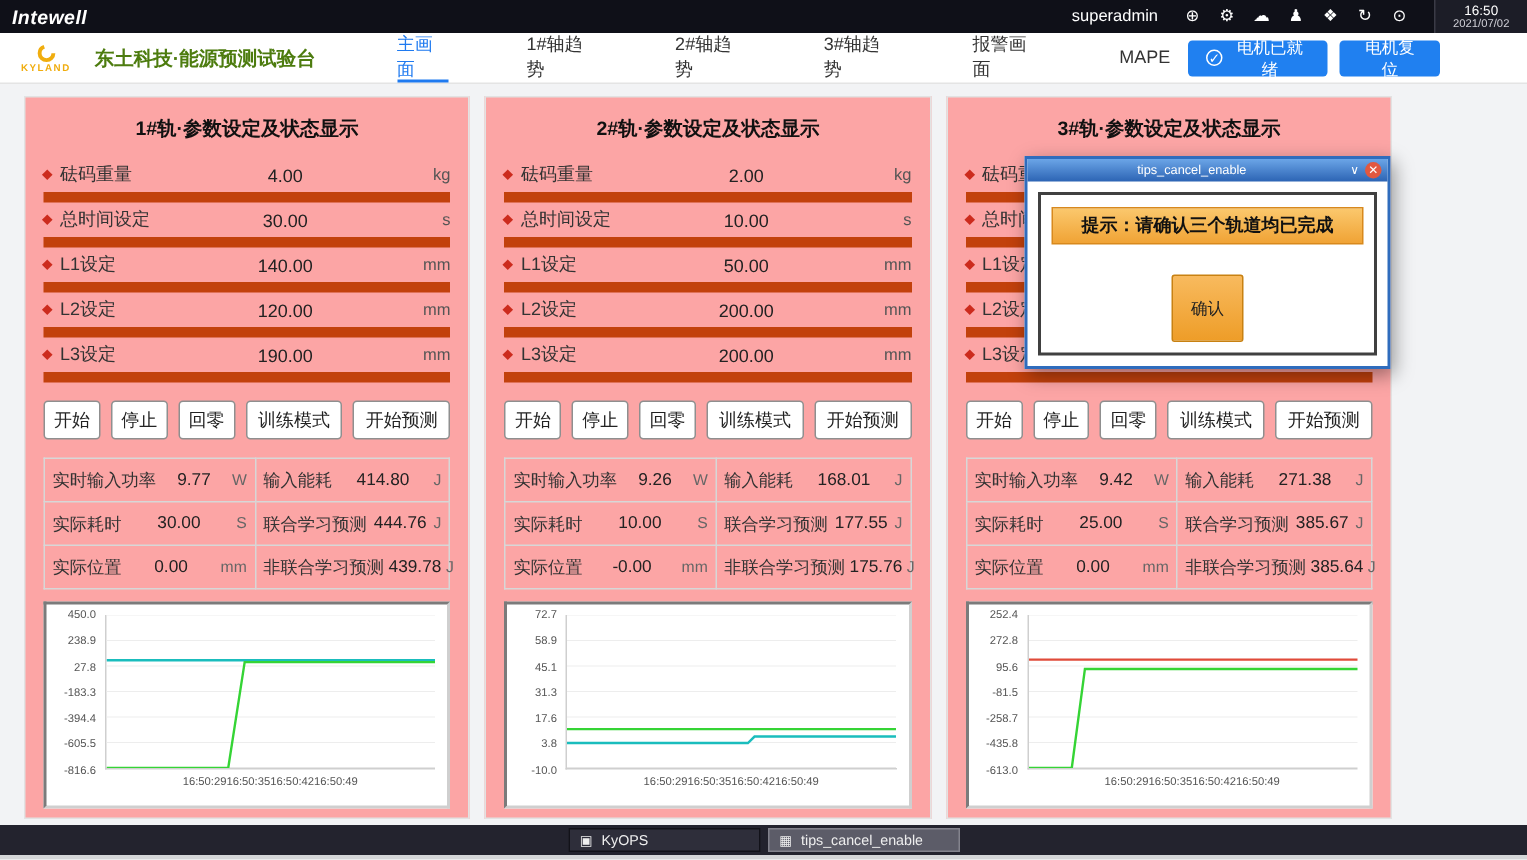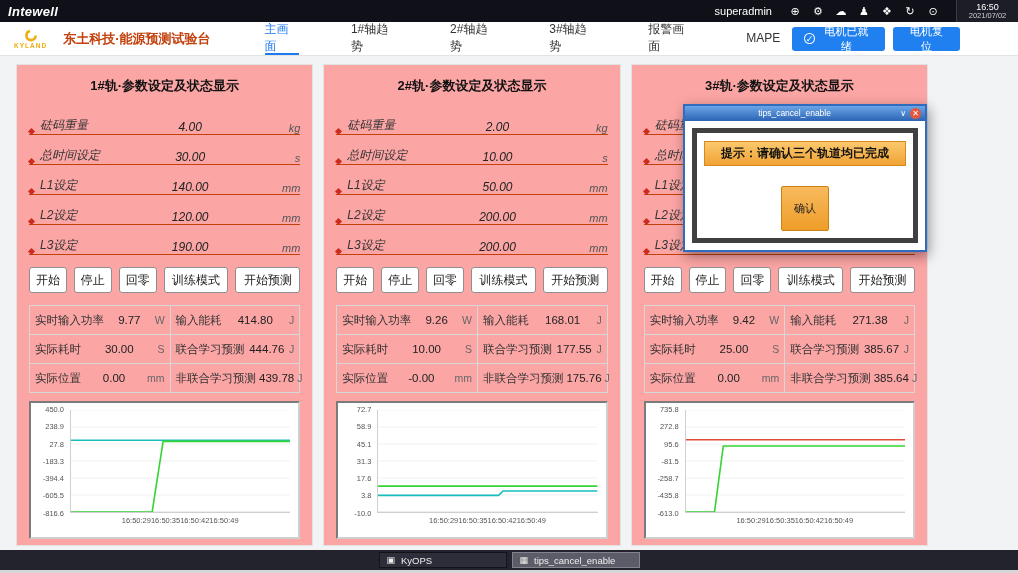--- a/index.html
+++ b/index.html
@@ -15,33 +15,33 @@
   .tbicon { width:14px; height:14px; display:flex; align-items:center; justify-content:center; cursor:pointer; }
   .tbicon .glyph { font-size:11px; line-height:1; color:#fff; }
   .timebox { height:22px; min-width:62px; background:#1c1d27; border-left:1px solid #3a3b46; display:flex; flex-direction:column; align-items:center; justify-content:center; padding:0 7px; }
   .time { font-size:9px; line-height:1.15; }
   .date { font-size:7.5px; color:#cfcfd6; line-height:1.15; }
 
   
   .navbar { height:34px; background:#fff; border-bottom:1px solid #e4e4e4; display:flex; align-items:center; padding:0 10px 0 10px; gap:12px; position:relative; z-index:5; }
   .brand { display:flex; flex-direction:column; align-items:center; width:42px; }
   .brand-name { font-size:6.5px; font-weight:bold; color:#f0ad0e; letter-spacing:1px; }
-  .app-title { font-size:13px; font-weight:bold; color:#c2410c; white-space:nowrap; }
+  .app-title { font-size:13px; font-weight:bold; color:#4d7c0f; white-space:nowrap; }
   .tabs { display:flex; gap:28px; margin-left:18px; height:100%; align-items:stretch; }
   .tab { font-size:12px; color:#333; display:flex; align-items:center; border-bottom:2px solid transparent; cursor:pointer; text-decoration:none;margin-left:24px; }
   .tab.active { color:#1f7af0; border-bottom-color:#1f7af0; }
   .nav-actions { margin-left:auto; display:flex; gap:8px; padding-right:48px; }
   .action-btn { background:#2080f0; color:#fff; border:none; border-radius:3px; font-size:11px; height:24px; padding:0 12px; display:flex; align-items:center; gap:5px; cursor:pointer; }
   .action-btn .check { font-size:9px; border:1px solid #fff; border-radius:50%; width:11px; height:11px; display:flex; align-items:center; justify-content:center; }
 
   
   .main { height:494px; display:flex; gap:10px; padding:8px 90px 4px 16px; }
   .panel { flex:1; background:#fca5a5; border:1px solid #e2e2e2; padding:8px 12px 6px; display:flex; flex-direction:column; }
   .panel-title { font-size:13px; font-weight:bold; text-align:center; margin:4px 0 10px; color:#111; }
-  .param-row { display:flex; align-items:flex-end; height:30px; border-bottom:1px solid #c2410c; font-size:12px;font-style:italic; }
+  .param-row { display:flex; align-items:center; height:30px; border-bottom:7px solid #c2410c; font-size:12px; }
   .req-mark { width:5px; height:5px; background:#cc2b1d; transform:rotate(45deg); margin-right:6px; flex:none; }
   .param-label { color:#333; min-width:66px; white-space:nowrap; }
   .param-value { flex:1; text-align:center; color:#222; }
   .param-unit { width:26px; text-align:right; color:#555; font-size:11px; }
   .btn-row { display:flex; gap:7px; margin:12px 0 10px; }
   .ctrl-btn { flex:1; background:#fff; border:1px solid #8f8f8f; border-radius:3px; font-size:12px; color:#222; height:26px; cursor:pointer; white-space:nowrap; }
   .ctrl-btn:nth-child(4), .ctrl-btn:nth-child(5) { flex:1.75; }
   .status { width:100%; border-collapse:collapse; margin:2px 0 8px; table-layout:fixed; }
   .status td { border:1px solid #d7d7d7; padding:0 5px; height:29px; }
   .status td:first-child { width:52%; }
@@ -59,21 +59,21 @@
   .xtick { font-size:7.5px; color:#555; line-height:1; }
 
   
   .dialog { position:absolute; left:683px; top:104px; width:244px; background:#fff; border:2px solid #2f6cbd; box-shadow:2px 4px 12px rgba(0,0,0,.4); z-index:50; }
   .dialog-titlebar { height:15px; background:linear-gradient(#6ba5e7,#2c64b4); display:flex; align-items:center; padding:0 4px; cursor:move; }
   .dialog-title { flex:1; text-align:center; font-size:8.5px; color:#fff; line-height:1; }
   .dialog-controls { display:flex; align-items:center; gap:4px; }
   .dlg-min { color:#fff; font-size:8px; cursor:pointer; line-height:1; }
   .dlg-close { width:11px; height:11px; border-radius:50%; background:#e2583f; color:#fff; font-size:8px; display:flex; align-items:center; justify-content:center; cursor:pointer; line-height:1; }
   .dialog-body { padding:7px; }
-  .dialog-inner { border:5px solid #404040; padding:8px 7px 7px; text-align:center; }
+  .dialog-inner { border:2px solid #404040; padding:8px 7px 7px; text-align:center; }
   .dialog-message { background:linear-gradient(#fbc86d,#f0a335); border:1px solid #d8891d; font-weight:bold; font-size:12px; color:#111; padding:3px 2px; }
   .dialog-confirm { margin-top:20px; background:linear-gradient(#f8ba5e,#ee9d28); border:1px solid #c88112; border-radius:2px; font-size:11px; color:#222; padding:14px 12px; cursor:pointer; }
 
   
   .taskbar { position:absolute; left:0; right:0; bottom:3px; height:20px; background:#23232e; display:flex; align-items:center; justify-content:center; gap:5px; z-index:60; }
   .task-item { width:128px; height:16px; display:flex; align-items:center; gap:6px; padding:0 7px; background:#2e2e3a; border:1px solid #121219; color:#eee; font-size:9.5px; cursor:pointer; overflow:hidden; }
   .task-item.active { background:#5c5c68; border-color:#83838d; }
   .task-icon { font-size:9px; line-height:1; }
   .task-label { white-space:nowrap; overflow:hidden; }
   .bottom-strip { position:absolute; left:0; right:0; bottom:0; height:3px; background:#d4d6d8; z-index:59; }
@@ -484,21 +484,21 @@
       <span class="s-value">385.64</span>
       <span class="s-unit">J</span>
     </div>
             </td>
   </tr>
         </tbody>
       </table>
     <div class="chart-box">
       <div class="chart-grid">
         <div class="yaxis">
-            <div class="ytick">735.8</div>
+            <div class="ytick">252.4</div>
             <div class="ytick">272.8</div>
             <div class="ytick">95.6</div>
             <div class="ytick">-81.5</div>
             <div class="ytick">-258.7</div>
             <div class="ytick">-435.8</div>
             <div class="ytick">-613.0</div>
           </div>
         <div class="plot">
             <svg viewBox="0 0 100 100" preserveAspectRatio="none">
               <line x1="0" x2="100" y1="0" y2="0" stroke="#ededed" stroke-width="0.8" vector-effect="non-scaling-stroke"></line>

